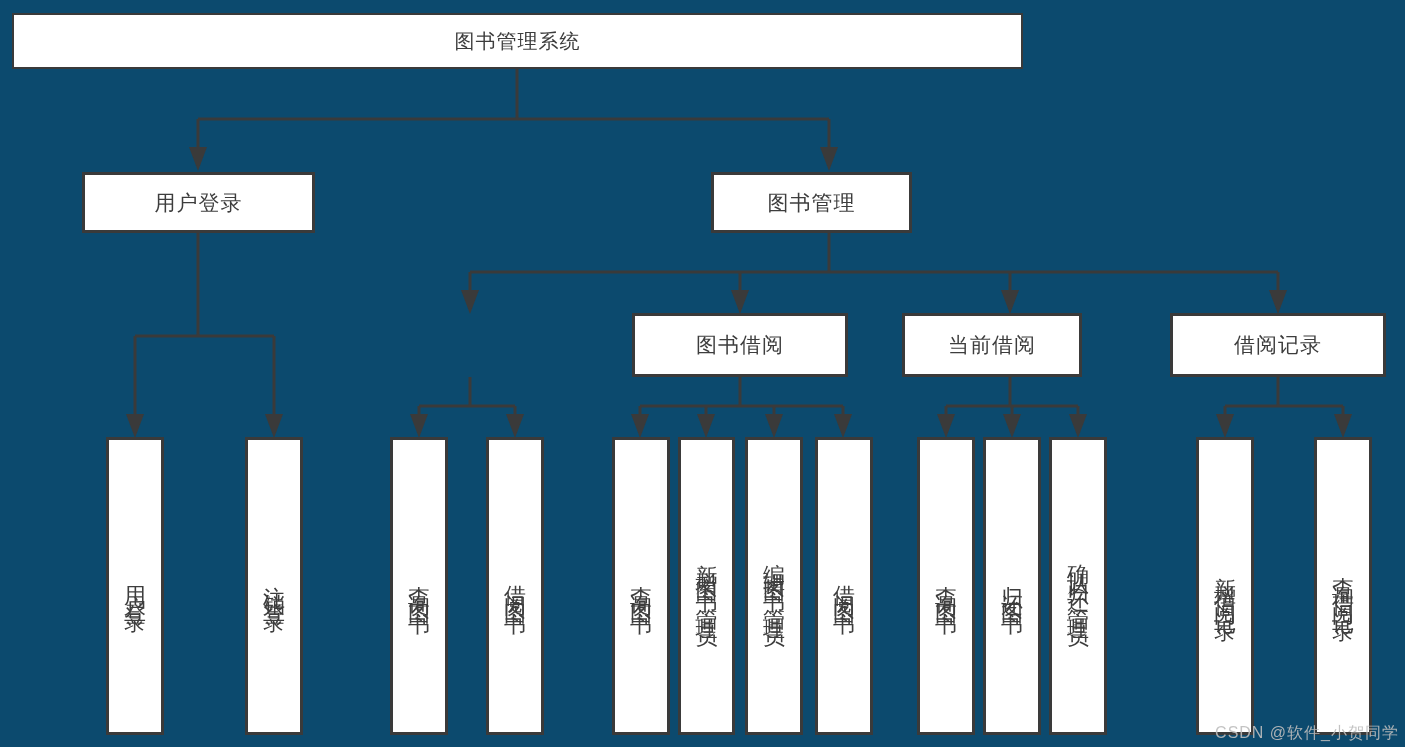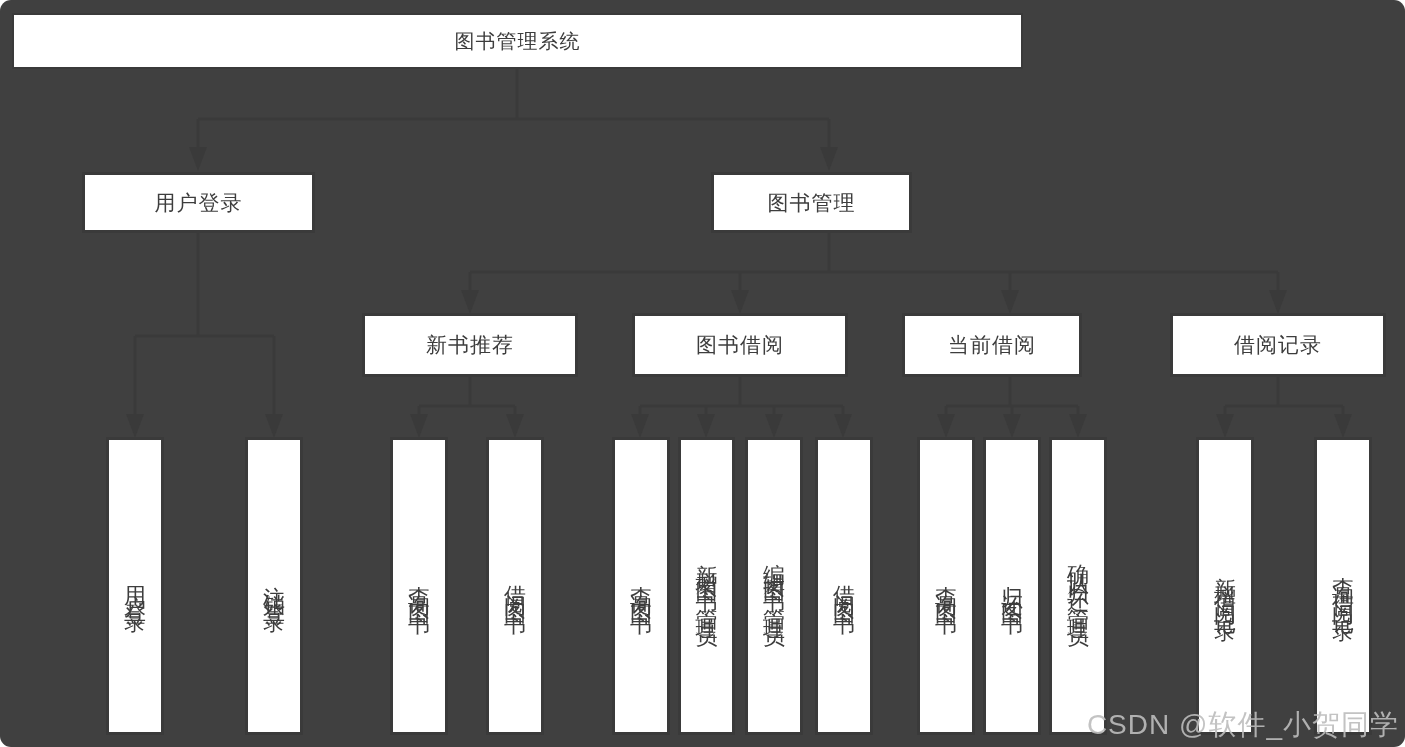--- a/index.html
+++ b/index.html
@@ -1,23 +1,22 @@
 <!DOCTYPE html>
 <html><head>
 <meta charset="utf-8">
 <style>
   html, body { margin: 0; padding: 0; background: #ffffff; }
   .stage {
     position: relative;
     width: 1405px;
     height: 747px;
-    background: #404040;
+    background: #0c4a6e;
     font-family: "Liberation Sans", sans-serif;
     overflow: hidden;
-    border-radius: 11px;
   }
   .connectors {
     position: absolute;
     left: 0; top: 0;
     width: 1405px; height: 747px;
     pointer-events: none;
   }
   .box {
     position: absolute;
     box-sizing: border-box;
@@ -35,21 +34,21 @@
     writing-mode: vertical-rl;
     font-size: 22px;
     letter-spacing: 9px;
     line-height: 1;
   }
   .leaf { left: 0; top: 437px; width: 58px; height: 298px; }
   .watermark {
     position: absolute;
     right: 6px;
     bottom: 3px;
-    font-size: 28px;
+    font-size: 16px;
     color: #bdbdbd;
     opacity: 0.9;
     letter-spacing: 1px;
     white-space: nowrap;
   }
 </style>
 </head>
 <body>
 
 <div class="stage">
@@ -74,21 +73,20 @@
              M937 414 L955 414 L946 438 Z  M1003 414 L1021 414 L1012 438 Z
              M1069 414 L1087 414 L1078 438 Z
              M1216 414 L1234 414 L1225 438 Z  M1334 414 L1352 414 L1343 438 Z"></path>
   </svg>
 
   <div class="box h root-box" style="left:12px; top:13px; width:1011px; height:56px;">图书管理系统</div>
 
   <div class="box h" style="left:82px; top:172px; width:233px; height:61px;">用户登录</div>
   <div class="box h" style="left:711px; top:172px; width:201px; height:61px;">图书管理</div>
 
-  <div class="box h" style="left:362px; top:313px; width:216px; height:64px;">新书推荐</div>
   <div class="box h" style="left:632px; top:313px; width:216px; height:64px;">图书借阅</div>
   <div class="box h" style="left:902px; top:313px; width:180px; height:64px;">当前借阅</div>
   <div class="box h" style="left:1170px; top:313px; width:216px; height:64px;">借阅记录</div>
 
   <div class="box v leaf" style="left:106px;">用户登录</div>
   <div class="box v leaf" style="left:245px;">注销登录</div>
 
   <div class="box v leaf" style="left:390px;">查询图书</div>
   <div class="box v leaf" style="left:486px;">借阅图书</div>
 

